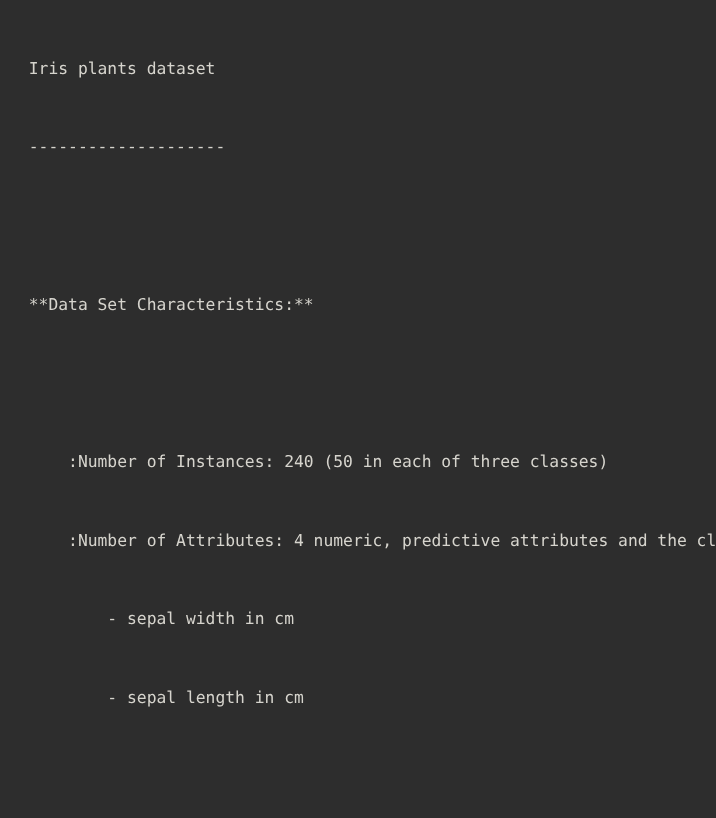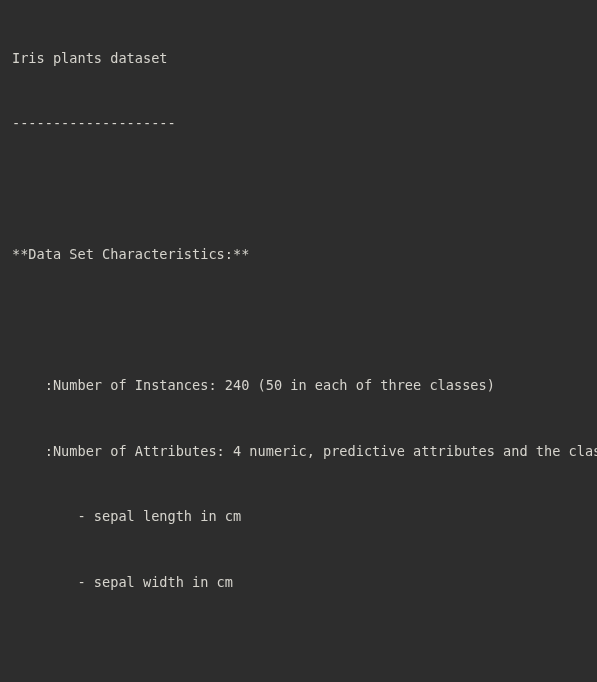--- a/index.html
+++ b/index.html
@@ -11,21 +11,21 @@
   body {
     width: 597px;
     height: 682px;
     overflow: hidden;
     font-family: "DejaVu Sans Mono", "Liberation Mono", monospace;
   }
   #doc {
     box-sizing: border-box;
     width: 597px;
     height: 664px;
-    padding: 4px 0 0 12px;
+    padding: 4px 0 0 24px;
     color: #d6d4cd;
     font-size: 13.6px;
     line-height: 21.85px;
     letter-spacing: 0px;
     white-space: pre;
     overflow: hidden;
     -webkit-font-smoothing: antialiased;
   }
   .line {
     white-space: pre;
@@ -41,22 +41,22 @@
 <body>
 
 <div id="doc">
   <div class="line">Iris plants dataset</div>
   <div class="line">--------------------</div>
   <div class="line blank"></div>
   <div class="line">**Data Set Characteristics:**</div>
   <div class="line blank"></div>
   <div class="line">    :Number of Instances: 240 (50 in each of three classes)</div>
   <div class="line">    :Number of Attributes: 4 numeric, predictive attributes and the class</div>
+  <div class="line">        - sepal width in cm</div>
   <div class="line">        - sepal length in cm</div>
-  <div class="line">        - sepal width in cm</div>
   
   
   
   
   
   
   
   
   
   

